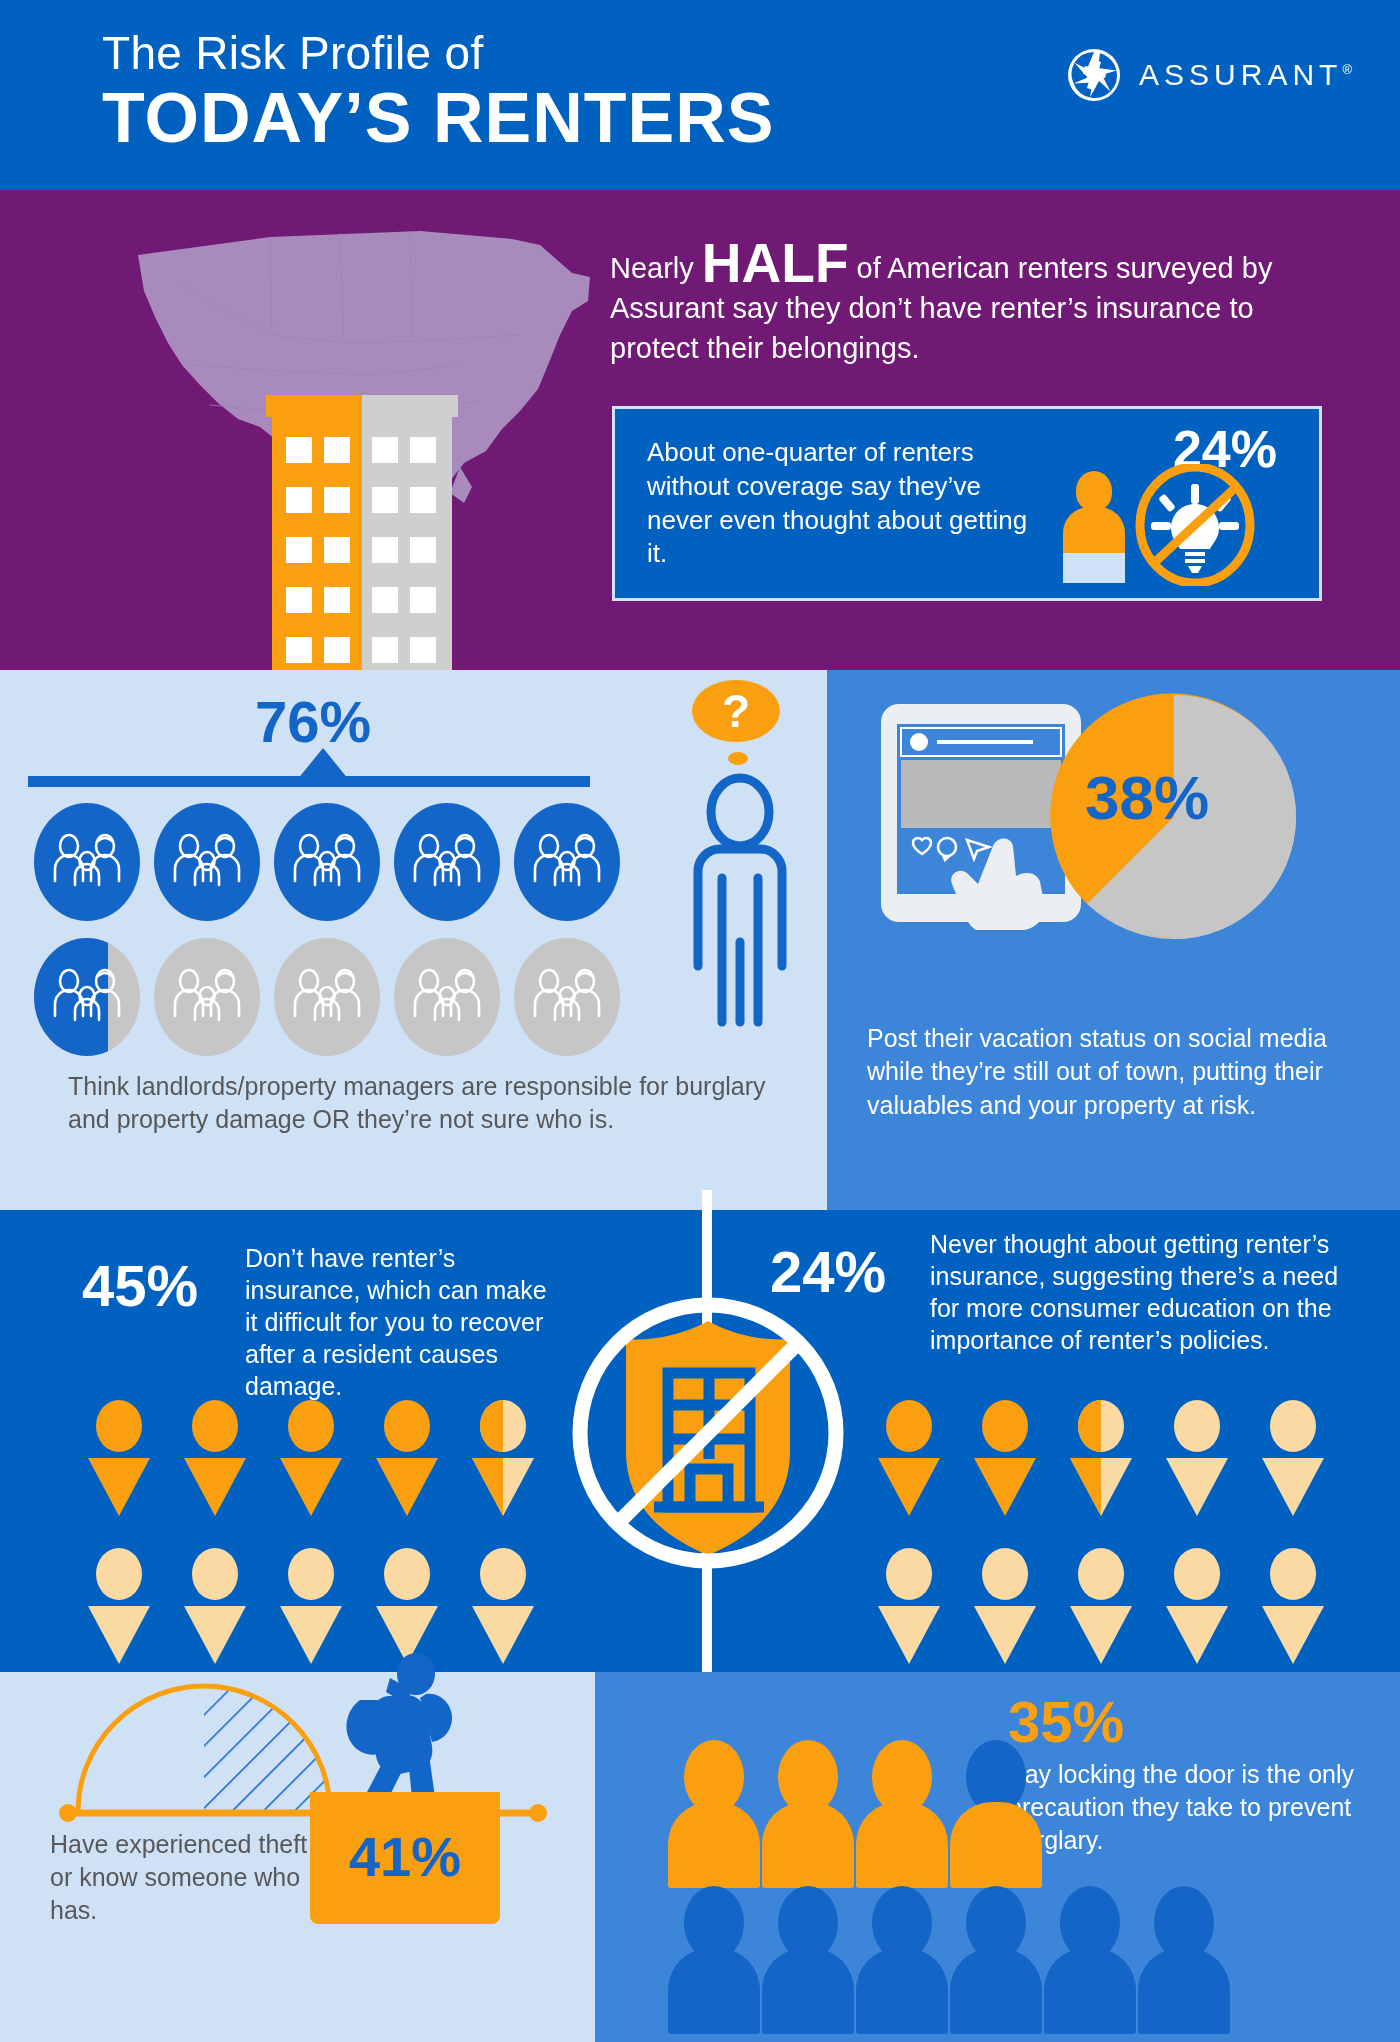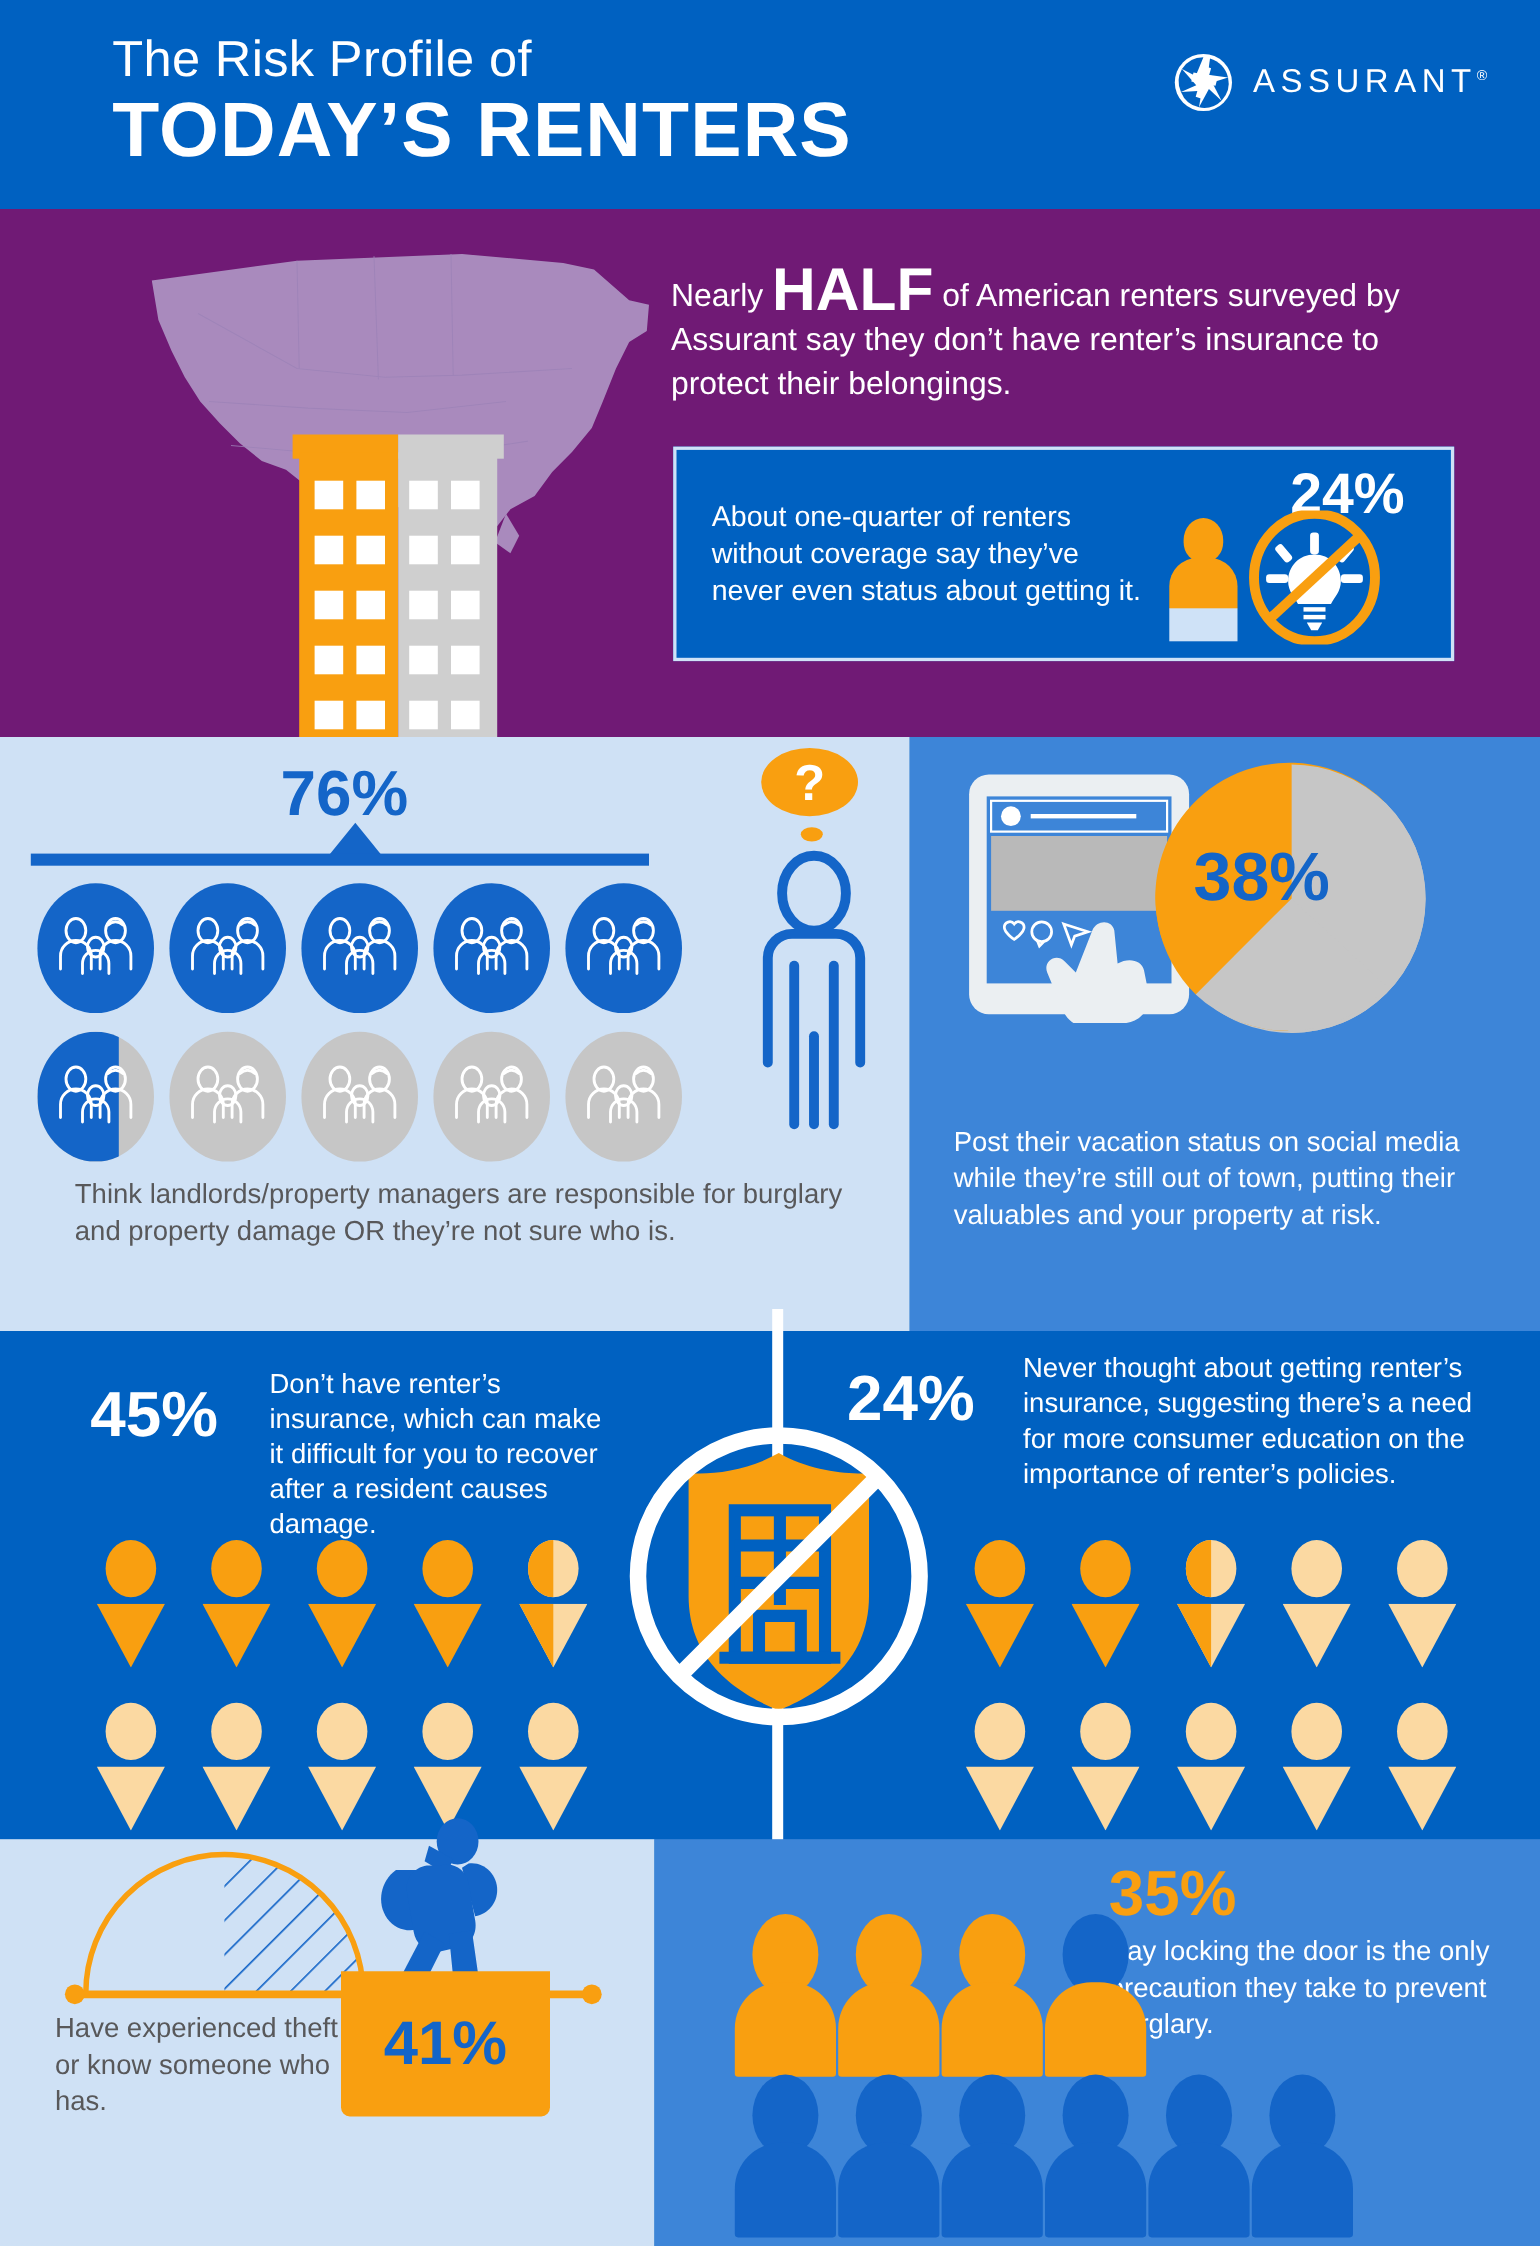--- a/index.html
+++ b/index.html
@@ -195,21 +195,21 @@
         <div class="win" style="left:138px; top:226px;"></div>
 
       </div>
     </div>
 
     <div class="s1-text">
       <span>Nearly </span><span class="half">HALF</span><span> of American renters surveyed by Assurant say they don’t have renter’s insurance to protect their belongings.</span>
     </div>
 
     <div class="s1-box">
-      <div class="s1-box-text">About one-quarter of renters without coverage say they’ve never even status about getting it.</div>
+      <div class="s1-box-text">About one-quarter of renters without coverage say they’ve never even thought about getting it.</div>
       <div class="s1-box-right">
         <div class="s1-pct">24%</div>
         <div class="person-orange">
           <div class="po-head"></div>
             <div class="po-body"></div>
             <div class="po-base"></div>
         </div>
         <svg class="no-bulb" viewBox="0 0 120 122">
           <ellipse cx="60" cy="61" rx="55" ry="58" fill="none" stroke="#f99f10" stroke-width="9"></ellipse>
           <g fill="#fff">

